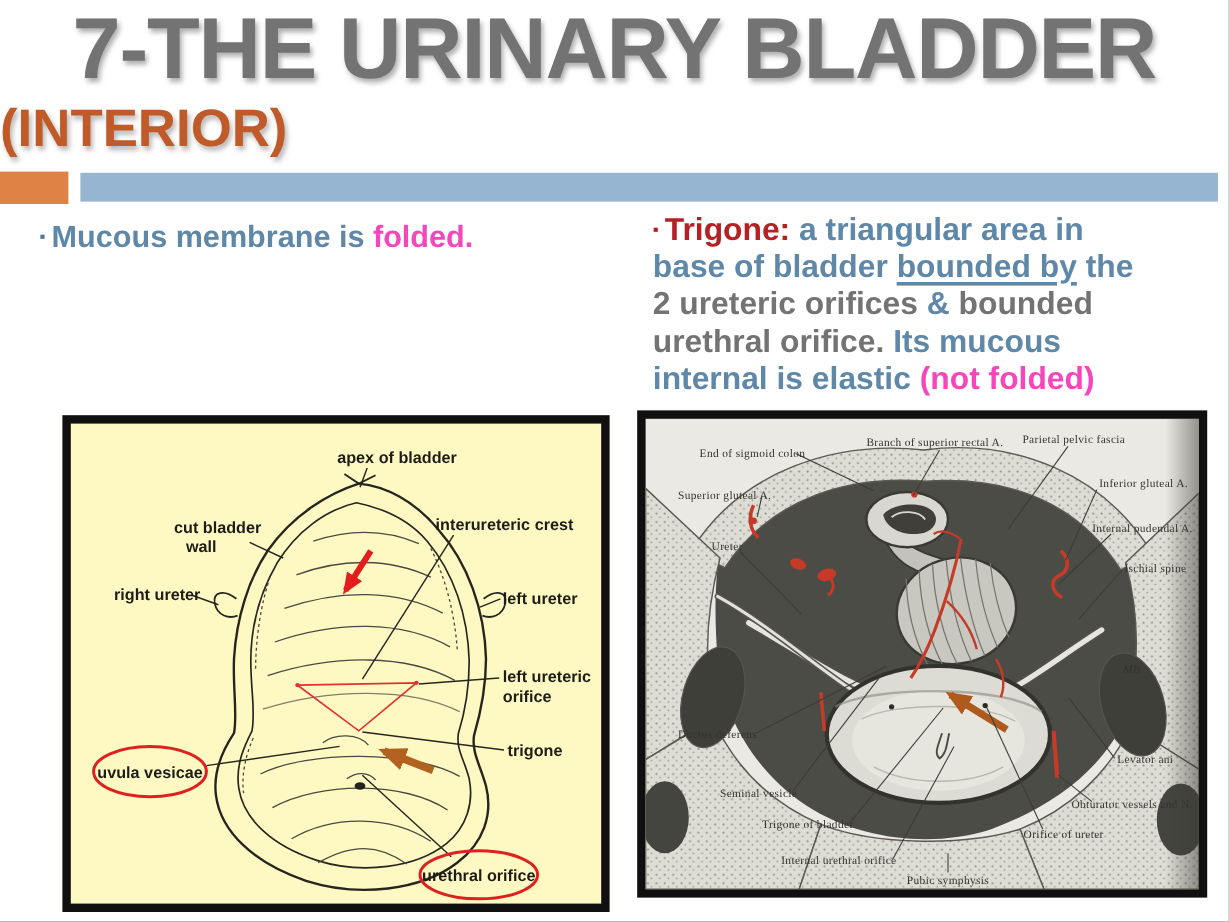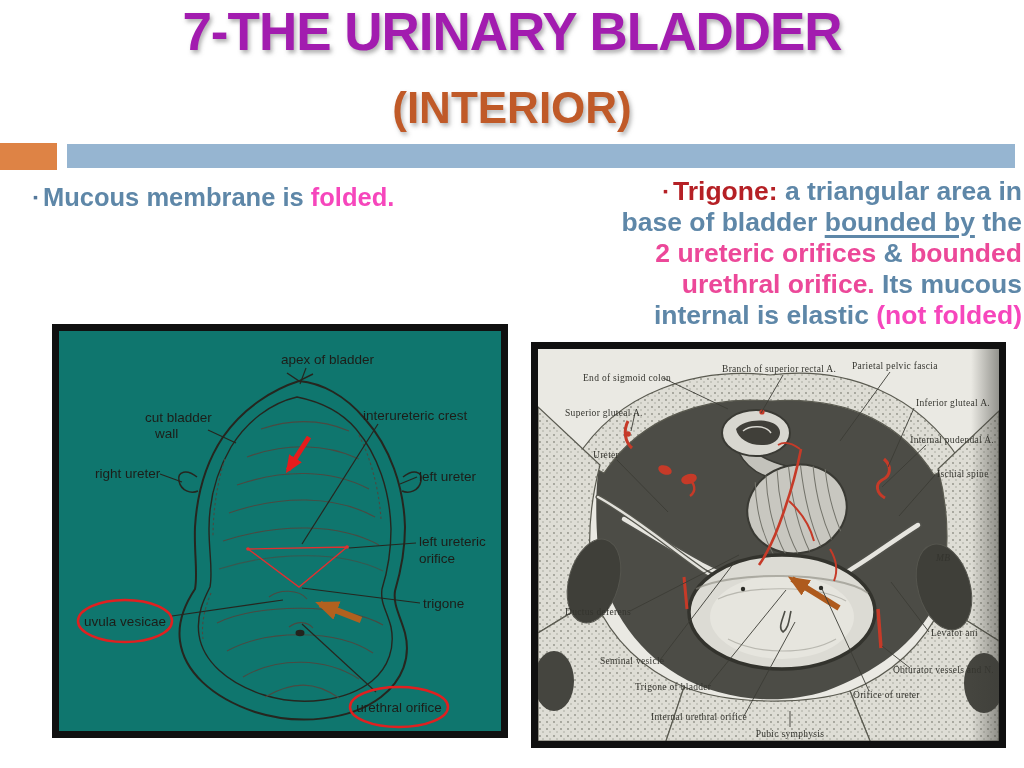--- a/index.html
+++ b/index.html
@@ -1,35 +1,35 @@
 <!DOCTYPE html>
 <html><head>
 <meta charset="utf-8">
 <style>
   html,body{margin:0;padding:0;background:#888;}
   .slide{position:relative;width:1024px;height:768px;background:#ffffff;overflow:hidden;
          font-family:"Liberation Sans",sans-serif;}
   .title{position:absolute;top:4px;left:0;width:100%;text-align:center;
-         color:#a21caf;font-weight:bold;font-size:53px;line-height:1.04;letter-spacing:-1px;
+         color:#737373;font-weight:bold;font-size:72px;line-height:1.04;letter-spacing:-1px;
          text-shadow:2px 3px 4px rgba(110,110,110,.55);}
-  .subtitle{position:absolute;top:86px;left:0;width:100%;text-align:center;
+  .subtitle{position:absolute;top:86px;left:0;width:100%;text-align:left;
          color:#C05A28;font-weight:bold;font-size:44px;line-height:1;
          text-shadow:2px 3px 4px rgba(110,110,110,.5);}
   .band-square{position:absolute;left:0;top:143px;width:57px;height:27px;background:#DE8345;}
   .band-bar{position:absolute;left:67px;top:144px;width:948px;height:24px;background:#96B5D1;}
   .tb{position:absolute;font-weight:bold;}
   .tb p{margin:0 0 8px 0;}
   .tb-left{left:33px;top:182px;width:510px;font-size:25.5px;line-height:30px;}
-  .tb-right{left:544px;top:176px;width:478px;font-size:26.5px;line-height:31px;text-align:right;}
-  .c-blue{color:#5E87A8}.c-pink{color:#F646BC}.c-red{color:#B52025}.c-green{color:#ec4899}
+  .tb-right{left:544px;top:176px;width:478px;font-size:26.5px;line-height:31px;}
+  .c-blue{color:#5E87A8}.c-pink{color:#F646BC}.c-red{color:#B52025}.c-green{color:#737373}
   .u{text-decoration:underline;text-decoration-thickness:2.5px;text-underline-offset:4px;}
   .blt{font-size:14px;vertical-align:4px;margin-right:5px;}
   .blt-b{color:#54789B}.blt-o{color:#C06A35}.blt-r{color:#B52025}
   .fig{position:absolute;border:7px solid #101010;}
-  .fig-left{left:52px;top:324px;width:442px;height:400px;background:#0f766e;}
+  .fig-left{left:52px;top:346px;width:442px;height:400px;background:#fef9c3;font-weight:bold;}
   .fig-right{left:531px;top:342px;width:461px;height:392px;background:#EAE9E3;}
   .fig svg{display:block;width:100%;height:100%;}
   .lbl{font-family:"Liberation Sans",sans-serif;font-size:13.5px;fill:#1d1d18;}
   .rlbl{font-family:"Liberation Serif",serif;font-size:9.5px;fill:#34342e;letter-spacing:.3px;}
   .ldr{stroke:#26261f;stroke-width:1.2;fill:none;}
   .rldr{stroke:#3c3c36;stroke-width:.9;fill:none;}
   .ink{stroke:#26261f;fill:none;}
   .fold{stroke:#4a4a42;stroke-width:1.1;fill:none;}
 </style>
 </head>

